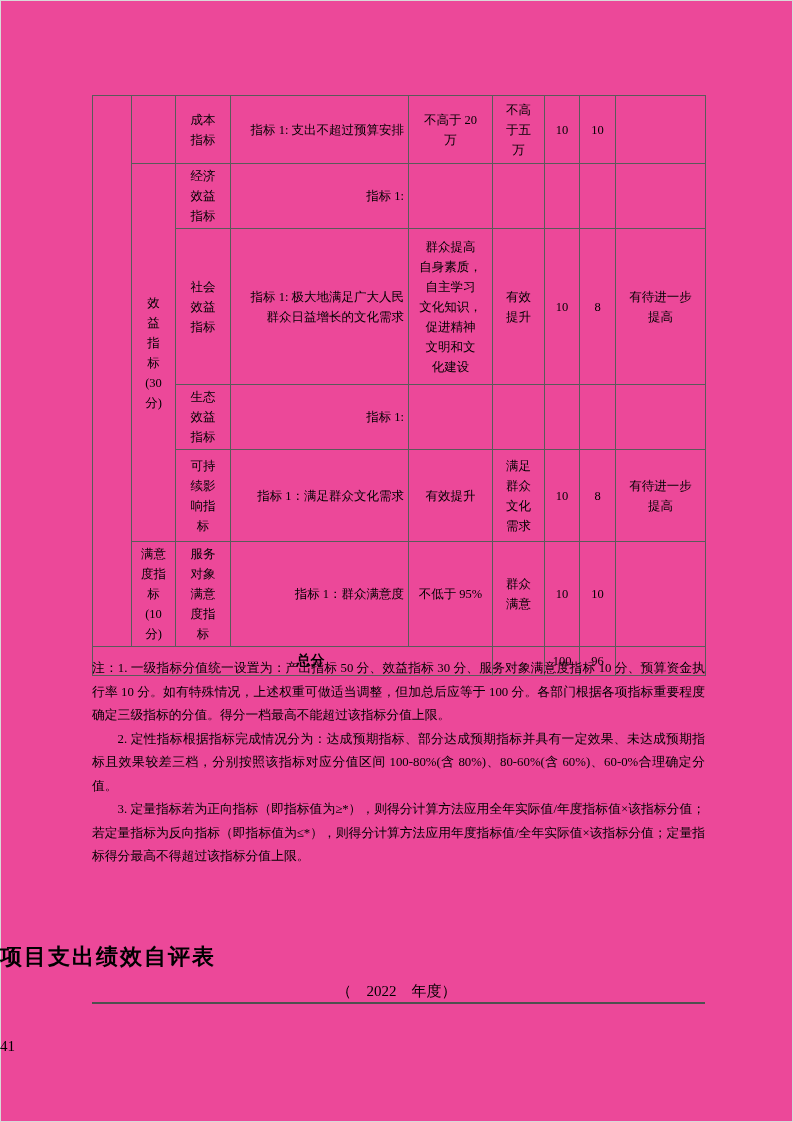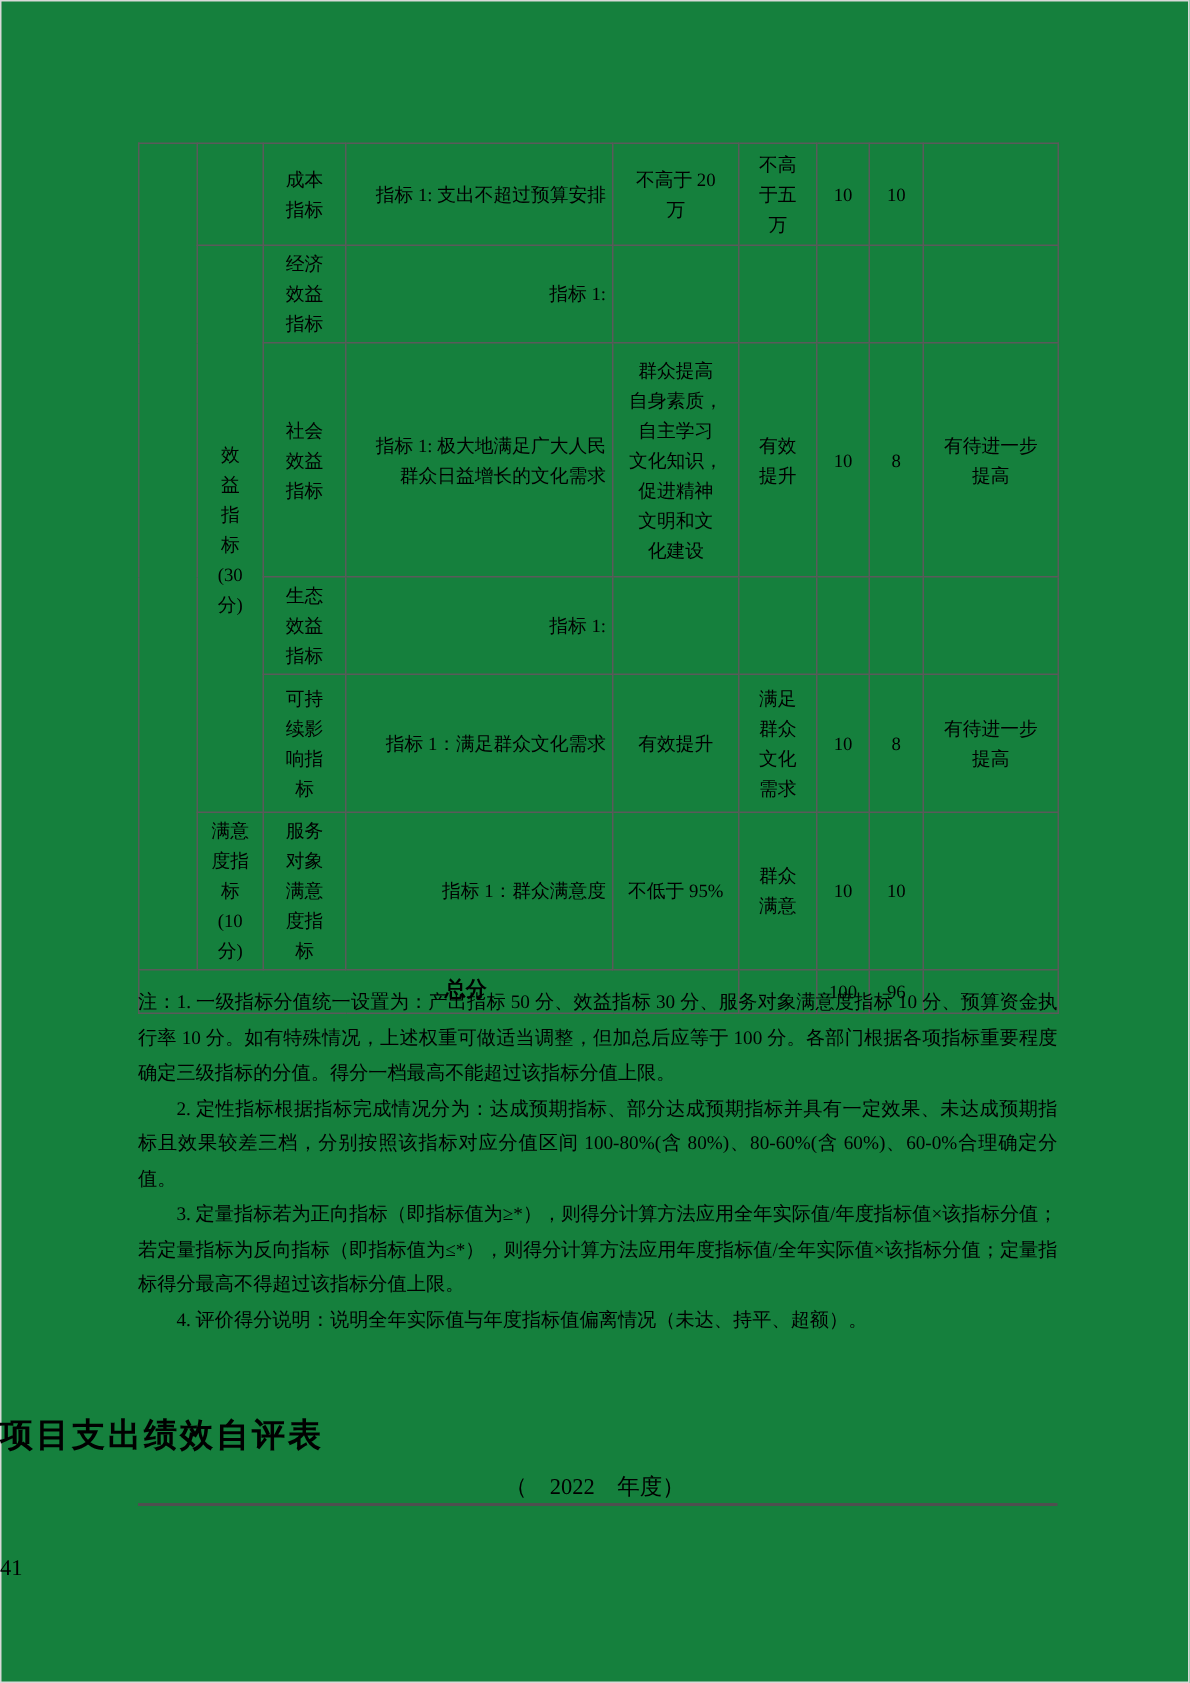--- a/index.html
+++ b/index.html
@@ -1,20 +1,20 @@
 <!DOCTYPE html>
 <html><head>
 <meta charset="utf-8">
 <style>
   html, body { margin: 0; padding: 0; background: #ffffff; }
   .page {
     position: relative;
     width: 793px;
     height: 1122px;
-    background: #15803d;
+    background: #ec4899;
     font-family: "Liberation Serif", "DejaVu Serif", serif;
     color: #000000;
     overflow: hidden;
     box-shadow: inset 0 0 0 1px #d9d9d9;
   }
 
   
   table.eval-table {
     position: absolute;
     left: 92px;
@@ -221,21 +221,20 @@
         <td>96</td>
         <td></td>
       </tr>
     </tbody>
   </table>
 
   <div class="notes">
     <p>注：1. 一级指标分值统一设置为：产出指标 50 分、效益指标 30 分、服务对象满意度指标 10 分、预算资金执行率 10 分。如有特殊情况，上述权重可做适当调整，但加总后应等于 100 分。各部门根据各项指标重要程度确定三级指标的分值。得分一档最高不能超过该指标分值上限。</p>
     <p class="indent">2. 定性指标根据指标完成情况分为：达成预期指标、部分达成预期指标并具有一定效果、未达成预期指标且效果较差三档，分别按照该指标对应分值区间 100-80%(含 80%)、80-60%(含 60%)、60-0%合理确定分值。</p>
     <p class="indent">3. 定量指标若为正向指标（即指标值为≥*），则得分计算方法应用全年实际值/年度指标值×该指标分值；若定量指标为反向指标（即指标值为≤*），则得分计算方法应用年度指标值/全年实际值×该指标分值；定量指标得分最高不得超过该指标分值上限。</p>
-    <p class="indent">4. 评价得分说明：说明全年实际值与年度指标值偏离情况（未达、持平、超额）。</p>
   </div>
 
   <div class="doc-title">项目支出绩效自评表</div>
   <div class="doc-subtitle">（　2022　年度）</div>
   <div class="divider"></div>
   <div class="page-number">41</div>
 
 </div>
 
 </body></html>

